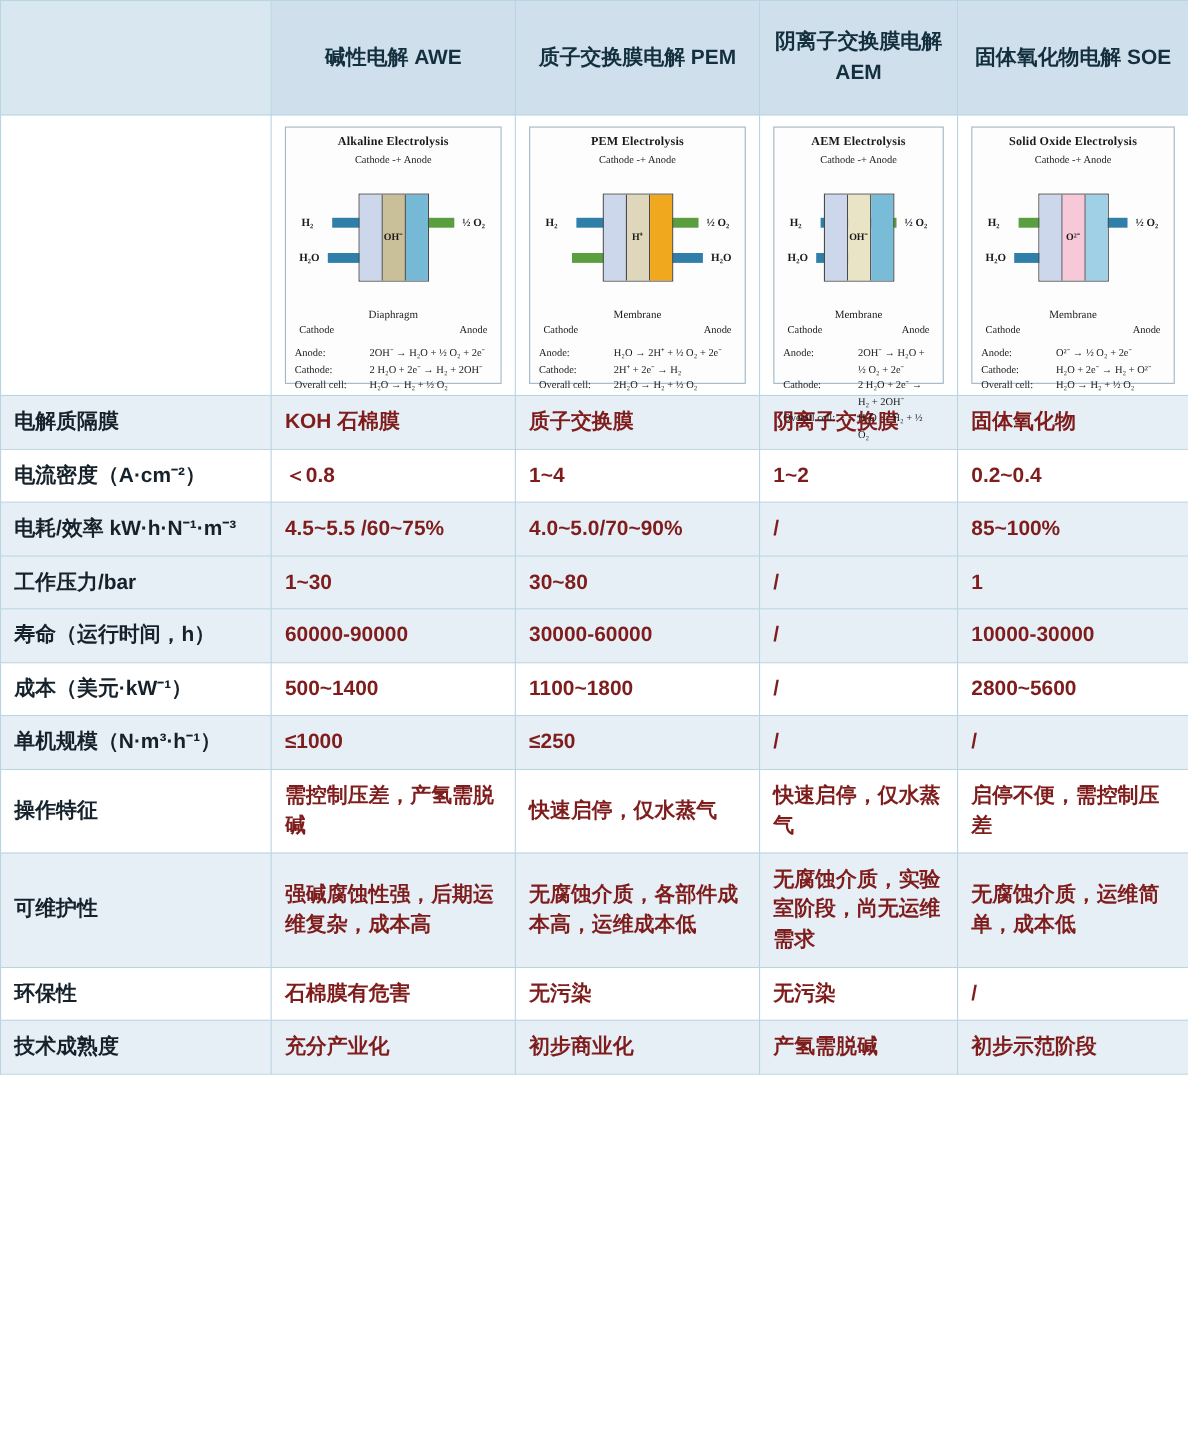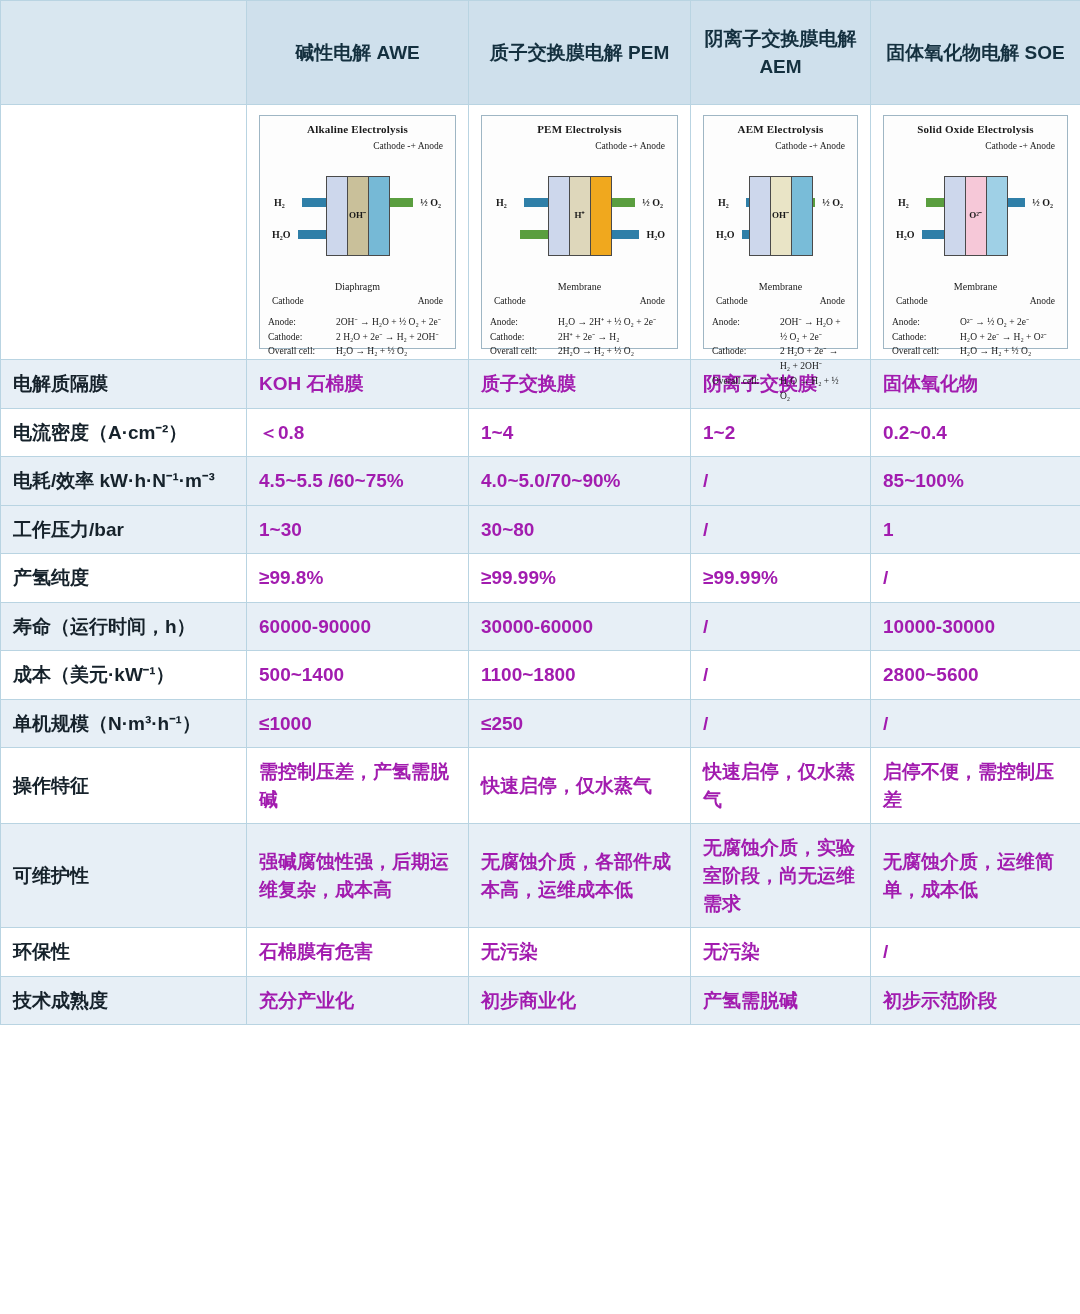--- a/index.html
+++ b/index.html
@@ -43,21 +43,21 @@
     color: #14303f;
     border-bottom: 3px solid #7fa9c4;
   }
   thead th.corner {
     background: #d9e7f0;
   }
   
   tr.shade td { background: #e7eff6; }
   tr.plain td { background: #ffffff; }
   td.label { color: #16222b; }
-  td.val { color: #a21caf; }
+  td.val { color: #7f1d1d; }
 
   
   td.diagram-cell {
     padding: 6px;
     background: #ffffff;
   }
   td.diagram-blank { background: #ffffff; }
   .diagram {
     border: 1px solid #9fb6c4;
     background: #fdfdfd;
@@ -74,21 +74,21 @@
     font-weight: bold;
     letter-spacing: .2px;
     margin-bottom: 2px;
   }
   .dg-elect {
     position: relative;
     height: 132px;
   }
   .dg-row-lab {
     display: flex;
-    justify-content: flex-end;
+    justify-content: center;
     font-size: 9.5px;
     padding: 0 4px;
   }
   .stack {
     position: absolute;
     left: 50%;
     top: 22px;
     transform: translateX(-50%);
     display: flex;
     height: 78px;
@@ -372,27 +372,20 @@
       <td class="val">/</td>
       <td class="val">85~100%</td>
     </tr>
     <tr class="shade">
       <td class="label">工作压力/bar</td>
       <td class="val">1~30</td>
       <td class="val">30~80</td>
       <td class="val">/</td>
       <td class="val">1</td>
     </tr>
-    <tr class="plain">
-      <td class="label">产氢纯度</td>
-      <td class="val">≥99.8%</td>
-      <td class="val">≥99.99%</td>
-      <td class="val">≥99.99%</td>
-      <td class="val">/</td>
-    </tr>
     <tr class="shade">
       <td class="label">寿命（运行时间，h）</td>
       <td class="val">60000-90000</td>
       <td class="val">30000-60000</td>
       <td class="val">/</td>
       <td class="val">10000-30000</td>
     </tr>
     <tr class="plain">
       <td class="label">成本（美元·kW⁻¹）</td>
       <td class="val">500~1400</td>

